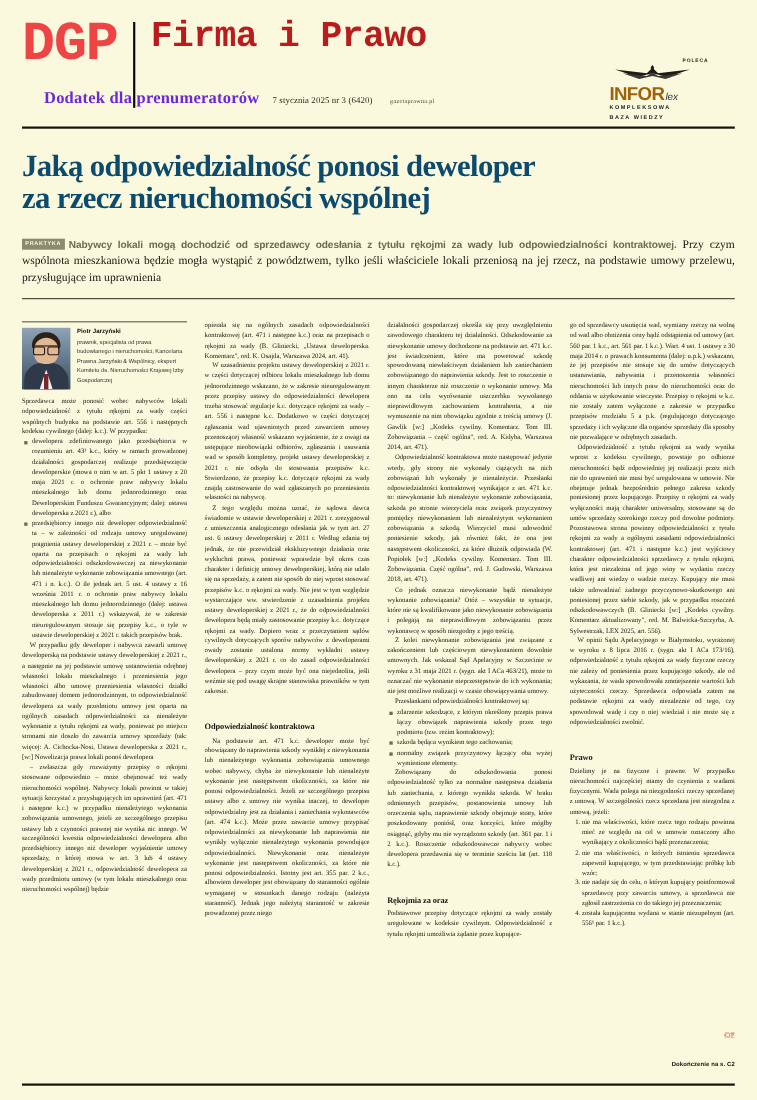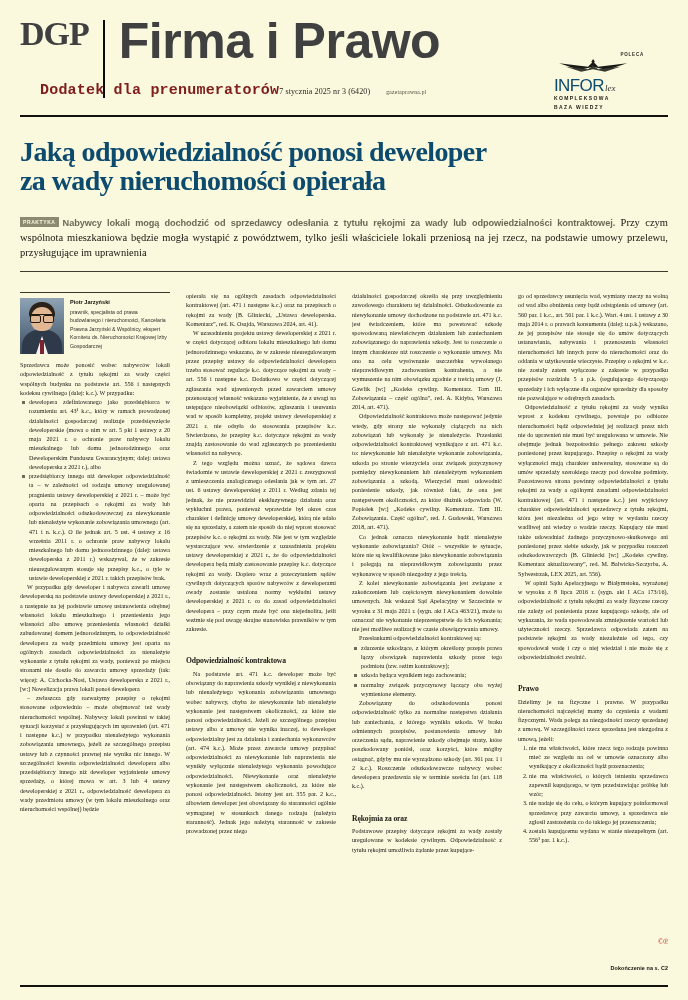--- a/index.html
+++ b/index.html
@@ -27,58 +27,58 @@
   .masthead {
     position: relative;
     height: 118px;
   }
   .logo-row {
     display: flex;
     align-items: flex-start;
     padding-top: 18px;
   }
   .logo-dgp {
-    font-family: Liberation Serif, serif;
-    font-weight: bold;
-    font-size: 34px;
+    font-family: Liberation Mono, monospace;
+    font-weight: bold;
+    font-size: 50px;
     letter-spacing: -1px;
     line-height: 0.95;
-    color: #404040;
+    color: #ef4444;
   }
   .logo-rule {
     width: 2px;
     background: #0a0a08;
     height: 78px;
     margin: 2px 14px 0 14px;
   }
   .logo-title {
-    font-family: Liberation Sans, sans-serif;
-    font-weight: bold;
-    font-size: 50px;
+    font-family: Liberation Mono, monospace;
+    font-weight: bold;
+    font-size: 33px;
     line-height: 0.95;
     letter-spacing: -0.5px;
-    color: #404040;
+    color: #b91c1c;
   }
   .subrow {
     position: absolute;
     left: 20px;
     top: 82px;
     display: flex;
     align-items: baseline;
   }
   .sub-main {
-    font-family: Liberation Mono, monospace;
+    font-family: Liberation Serif, serif;
     font-weight: bold;
     font-size: 15px;
     letter-spacing: 0.2px;
-    color: #7f1d1d;
+    color: #6d28d9;
   }
   .sub-date {
     font-size: 8px;
-    margin-left: 0;
+    margin-left: 12px;
     color: #2a2820;
     letter-spacing: 0.1px;
   }
   .sub-site {
     font-size: 5.5px;
     margin-left: 16px;
     color: #4a4838;
     letter-spacing: 0.3px;
   }
 
@@ -104,28 +104,28 @@
     height: 17px;
     display: block;
   }
   .infor-word {
     display: flex;
     align-items: baseline;
     margin-top: 1px;
   }
   .infor-name {
     font-family: "Liberation Sans", sans-serif;
-    font-weight: normal;
+    font-weight: bold;
     font-size: 17px;
     letter-spacing: -0.6px;
-    color: #0c4a6e;
+    color: #a16207;
     line-height: 1;
   }
   .infor-lex {
-    font-family: Liberation Serif, serif;
+    font-family: Liberation Sans, sans-serif;
     font-style: italic;
     font-size: 9px;
     color: #333;
     margin-left: 1px;
   }
   .infor-tag {
     font-family: "Liberation Sans", sans-serif;
     font-size: 5px;
     font-weight: bold;
     letter-spacing: 1.4px;
@@ -362,21 +362,21 @@
       </div>
       <div class="infor-tag">KOMPLEKSOWA</div>
       <div class="infor-tag">BAZA WIEDZY</div>
     </div>
 
     <div class="rule-thick" style="position:absolute;left:0;right:0;top:112px;"></div>
   </div>
 
   <h1 class="headline">
     <span>Jaką odpowiedzialność ponosi deweloper</span><br>
-    <span>za wady nieruchomości opierała</span>
+    <span>za rzecz nieruchomości wspólnej</span>
   </h1>
 
   <div class="lead">
     <span class="badge">PRAKTYKA</span><span class="lead-hi">Nabywcy lokali mogą dochodzić od sprzedawcy odesłania z tytułu rękojmi za wady lub odpowiedzialności kontraktowej.</span><span> Przy czym wspólnota mieszkaniowa będzie mogła wystąpić z powództwem, tylko jeśli właściciele lokali przeniosą na jej rzecz, na podstawie umowy przelewu, przysługujące im uprawnienia</span>
   </div>
 
   <div class="rule-lead"></div>
 
   <div class="cols">
 

